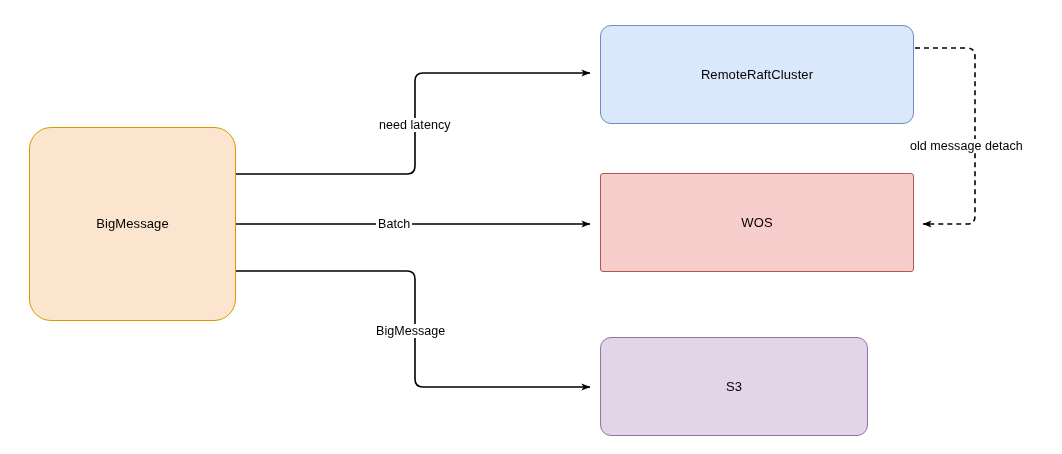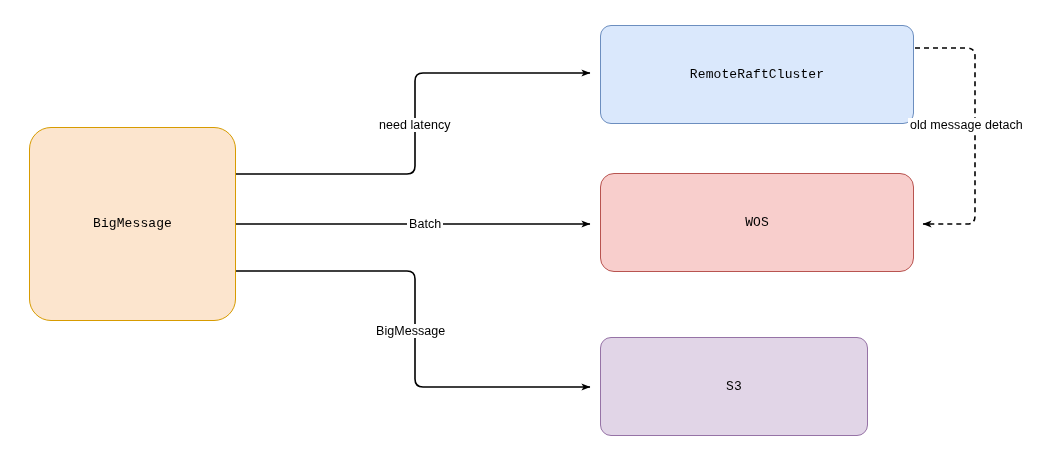--- a/index.html
+++ b/index.html
@@ -21,21 +21,20 @@
   .node {
     position: absolute;
     box-sizing: border-box;
     display: flex;
     align-items: center;
     justify-content: center;
     font-size: 13px;
     line-height: 1.2;
     color: #000000;
     letter-spacing: 0.1px;
-    font-family: Liberation Mono, monospace;
   }
   .node-store-bridge {
     left: 29px;
     top: 127px;
     width: 207px;
     height: 194px;
     background: #fce5ce;
     border: 1.6px solid #d79b00;
     border-radius: 22px;
   }
@@ -48,21 +47,21 @@
     border: 1.6px solid #6c8ebf;
     border-radius: 11px;
   }
   .node-wos {
     left: 600px;
     top: 173px;
     width: 314px;
     height: 99px;
     background: #f8cecc;
     border: 1.6px solid #b85450;
-    border-radius: 14px;
+    border-radius: 3px;
   }
   .node-s3 {
     left: 600px;
     top: 337px;
     width: 268px;
     height: 99px;
     background: #e1d5e7;
     border: 1.6px solid #9673a6;
     border-radius: 11px;
   }
@@ -92,23 +91,23 @@
     position: absolute;
     font-size: 12.5px;
     color: #000000;
     background: #ffffff;
     white-space: nowrap;
     line-height: 1.15;
     padding: 0 2px;
     letter-spacing: 0.05px;
   }
   .lbl-need-latency { left: 377px; top: 118px; }
-  .lbl-batch { left: 407px; top: 217px; }
+  .lbl-batch { left: 376px; top: 217px; }
   .lbl-big-message { left: 374px; top: 324px; }
-  .lbl-old-message-detach { left: 908px; top: 118px; }
+  .lbl-old-message-detach { left: 908px; top: 139px; }
 </style>
 </head>
 <body>
 
 <div id="canvas">
 
   <svg id="edges" viewBox="0 0 1062 454" width="1062" height="454">
     <defs>
       <marker id="arrow-solid" markerWidth="10" markerHeight="10" refX="8.6" refY="3.6" orient="auto" markerUnits="userSpaceOnUse">
         <path d="M0,0 L9,3.6 L0,7.2 L2.2,3.6 Z" fill="#000000"></path>

